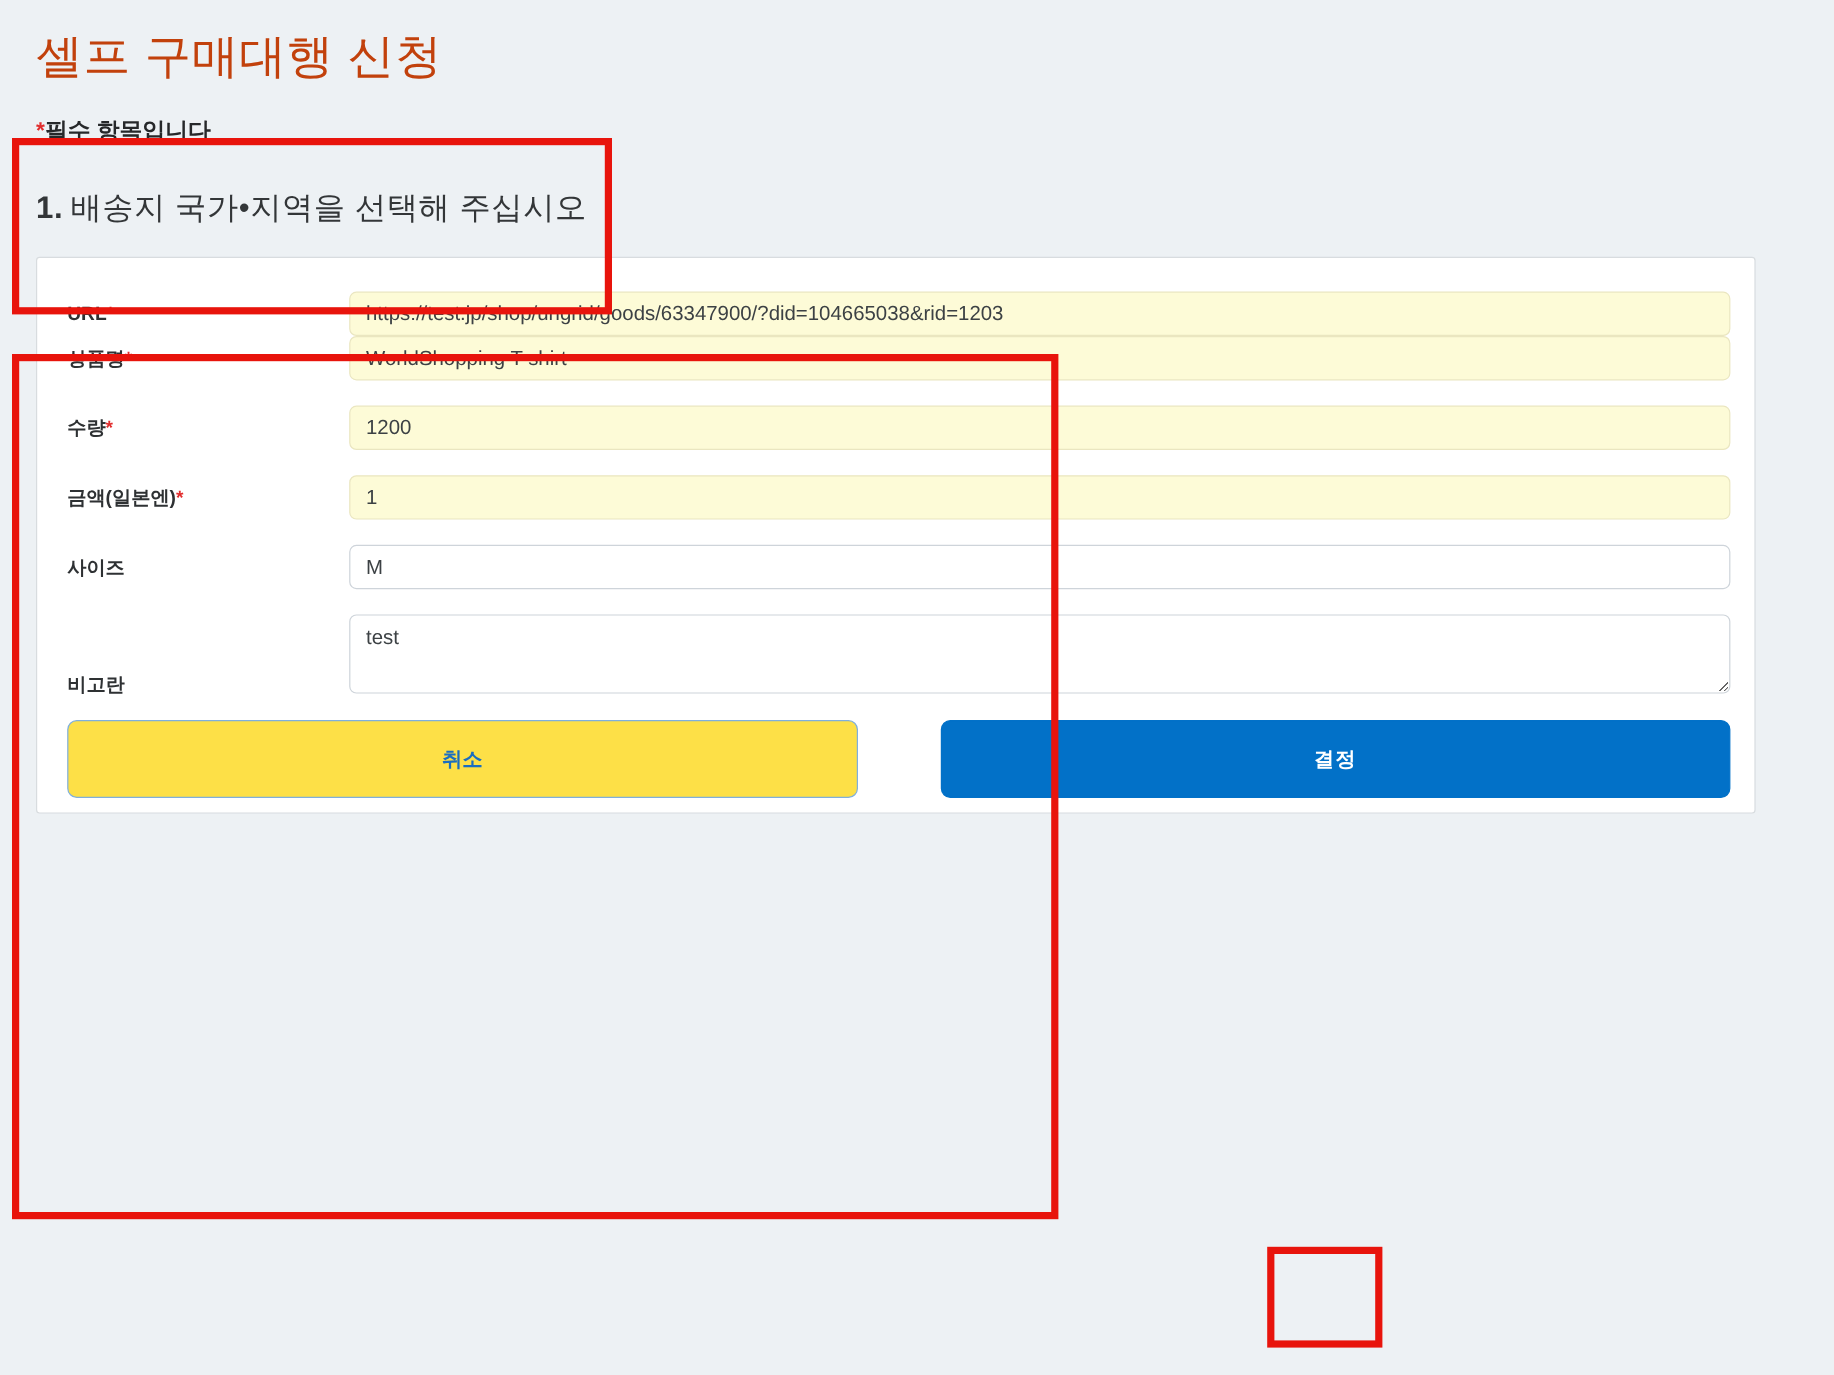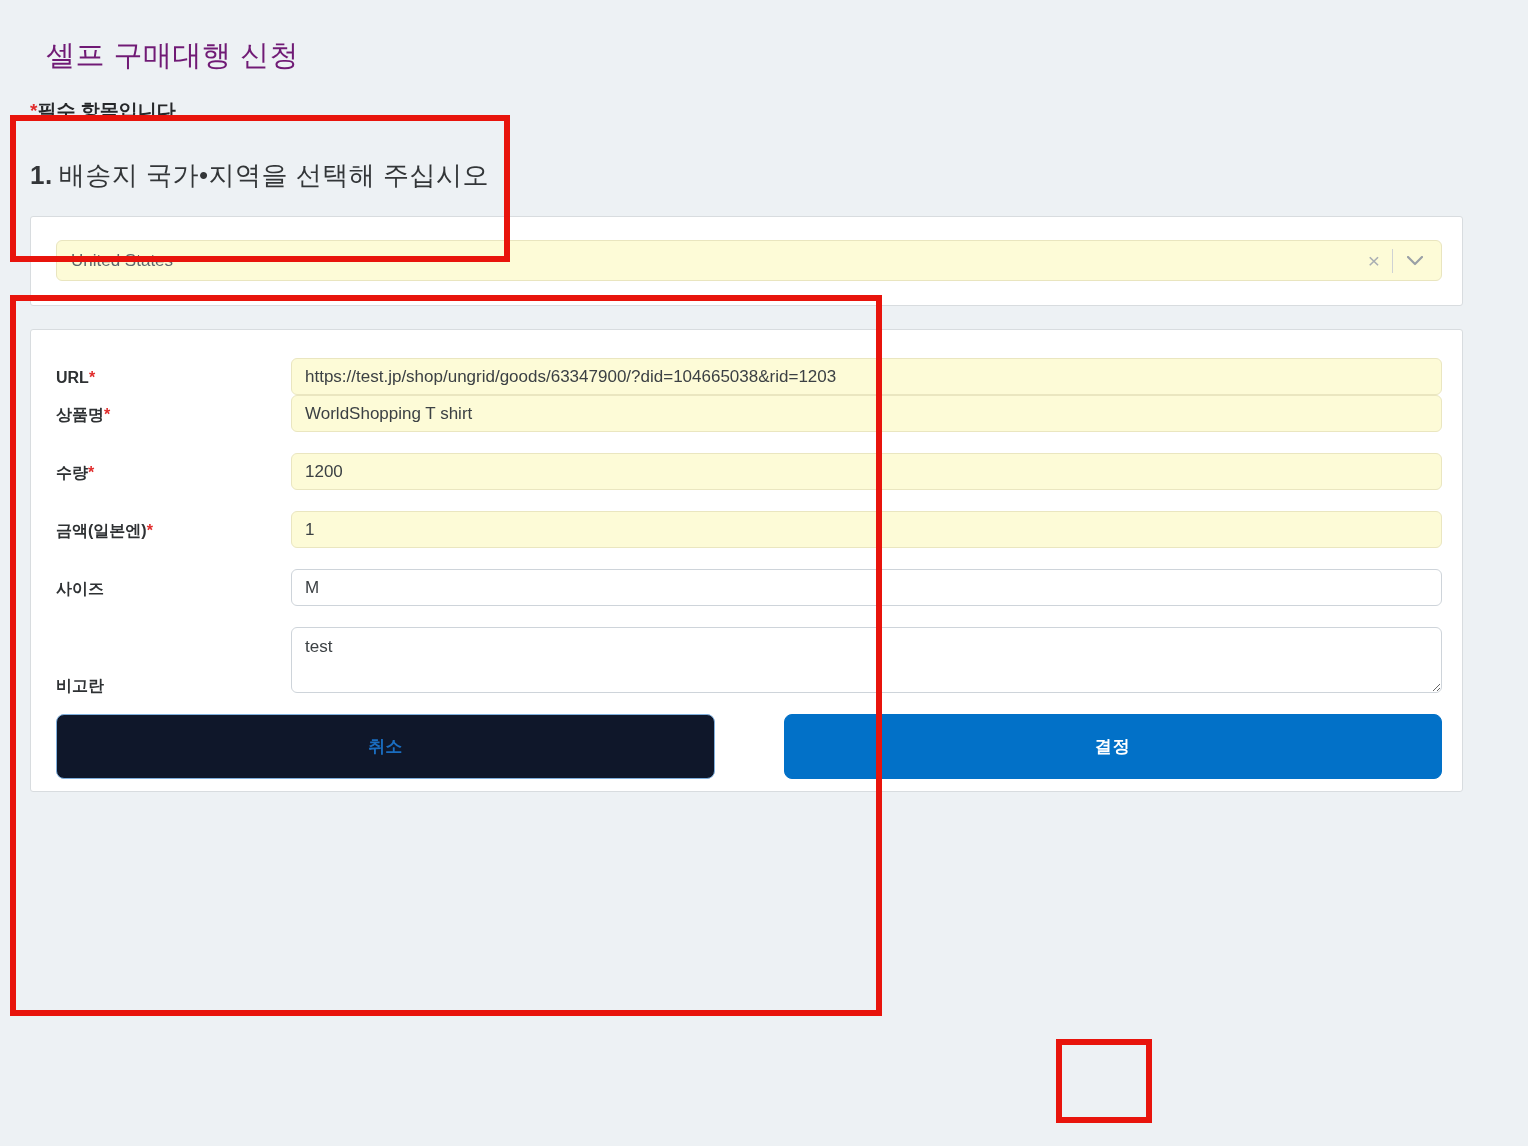--- a/index.html
+++ b/index.html
@@ -8,22 +8,22 @@
     width: 1528px; height: 1146px;
     background: #edf1f4;
     font-family: "Liberation Sans", sans-serif;
     color: #212529;
     position: relative;
     overflow: hidden;
   }
   .content { padding: 20px 65px 0 30px; width: 1528px; }
 
   .page-title {
-    font-size: 29px; font-weight: 500; color: #701a75;
-    margin: 16px; letter-spacing: 0.5px;
+    font-size: 39px; font-weight: 500; color: #c2410c;
+    margin: 0; letter-spacing: 0.5px;
   }
   .required-note { margin-top: 22px; font-size: 19px; font-weight: 700; color: #26282a; }
   .required-note .star, .req { color: #e12d2d; font-weight: 700; }
 
   .section-heading {
     font-size: 26px; color: #333638; font-weight: 400;
     margin: 0; letter-spacing: 0.5px;
   }
   .section-heading .num { font-weight: 700; margin-right: 6px; }
   .section1-heading { margin-top: 34px; }
@@ -76,21 +76,21 @@
   .preview-link {
     display: inline-flex; align-items: center; gap: 7px;
     color: #1667d9; font-size: 16px; font-weight: 700;
     text-decoration: none; cursor: pointer;
   }
 
   
   .button-row { display: flex; gap: 26px; margin-top: 17px; }
   .btn { flex: 1; height: 65px; border-radius: 8px; font-size: 17px; font-weight: 700; cursor: pointer;
          font-family: "Liberation Sans", sans-serif; }
-  .btn-cancel { background: #0f172a; border: 1px solid #7fafdd; color: #1a6dc0; }
+  .btn-cancel { background: #fde047; border: 1px solid #7fafdd; color: #1a6dc0; }
   .btn-submit { background: #0271c8; border: 1px solid #0271c8; color: #ffffff; letter-spacing: 1px; margin-left: 43px; }
 
   
   .annotation { position: absolute; border: 6px solid #e8140c; pointer-events: none; z-index: 50; }
   .annotation-1 { left: 10px; top: 115px; width: 500px; height: 147px; }
   .annotation-2 { left: 10px; top: 295px; width: 872px; height: 721px; }
   .annotation-3 { left: 1056px; top: 1039px; width: 96px; height: 84px; }
 </style>
 </head>
 <body>
@@ -100,32 +100,20 @@
   <h1 class="page-title">셀프 구매대행 신청</h1>
 
   <div class="required-note">
     <span class="star">*</span><span>필수 항목입니다</span>
   </div>
 
   <h2 class="section-heading section1-heading">
     <span class="num">1.</span><span>배송지 국가•지역을 선택해 주십시오</span>
   </h2>
 
-  <div class="card card1">
-    <div class="select-control">
-      <span class="select-value">United States</span>
-      <span class="select-clear">×</span>
-      <span class="select-divider"></span>
-      <span class="select-chevron">
-        <svg width="16" height="10" viewBox="0 0 16 10">
-            <polyline points="1,1 8,8 15,1" fill="none" stroke="#9aa0a6" stroke-width="2.2" stroke-linecap="round" stroke-linejoin="round"></polyline>
-          </svg>
-      </span>
-    </div>
-  </div>
 
 
   <div class="card card2">
 
     <div class="field-row" style="margin-bottom:0;">
       <div class="field-label-col">
         <span class="field-label">URL</span><span class="req">*</span>
       </div>
       <div class="field-input-col">
         <input class="text-input yellow" value="https://test.jp/shop/ungrid/goods/63347900/?did=104665038&amp;rid=1203" style="">

